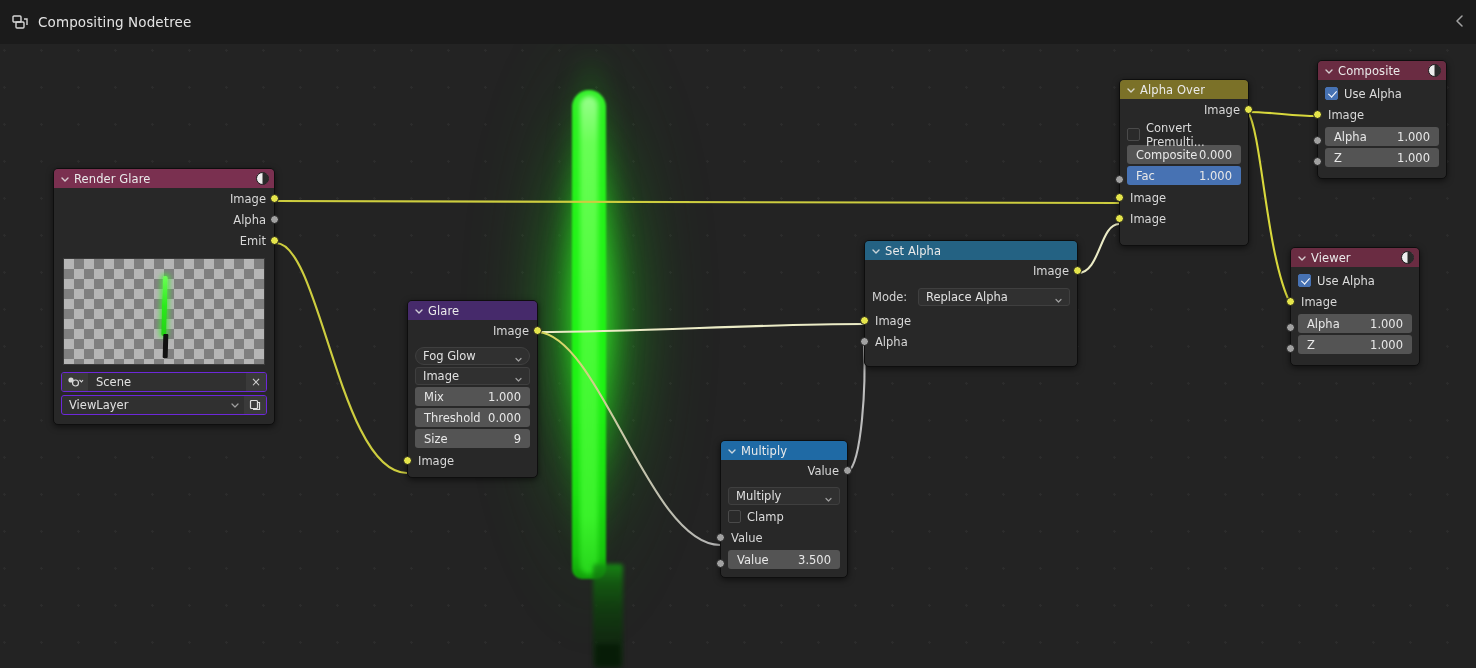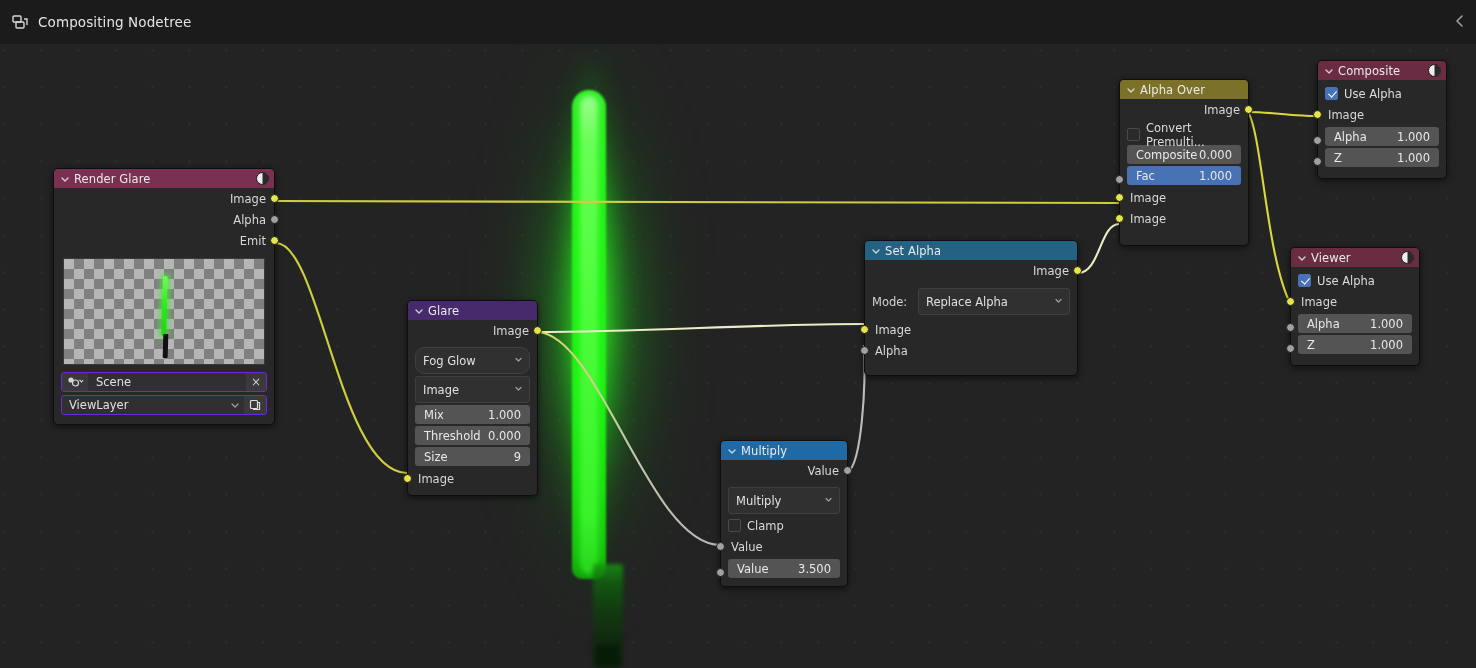--- a/index.html
+++ b/index.html
@@ -131,21 +131,21 @@
     margin:2px 7px; height:19px; border-radius:3px; background:#545454;
     display:flex; align-items:center; justify-content:space-between;
     padding:0 9px; font-size:11.5px; color:#e8e8e8;
   }
   .w.numeric { background:#545454; }
   .w.numeric.accent { background:#4772b3; }
   .w .lbl { }
   .w .val { }
 
   .sel {
-    margin:2px 7px; height:27px; border-radius:3px; background:#303030;
+    margin:2px 7px; height:18px; border-radius:3px; background:#303030;
     border:1px solid #3f3f3f;
     display:flex; align-items:center; padding:0 7px; font-size:11.5px; color:#e0e0e0;
     position:relative;
   }
   .sel .chev { position:absolute; right:6px; top:5px; width:9px; height:9px; opacity:.7; }
 
   .chk-row {
     margin:3px 7px 2px 7px; height:17px; display:flex; align-items:center;
     font-size:11.5px; color:#dcdcdc;
   }

